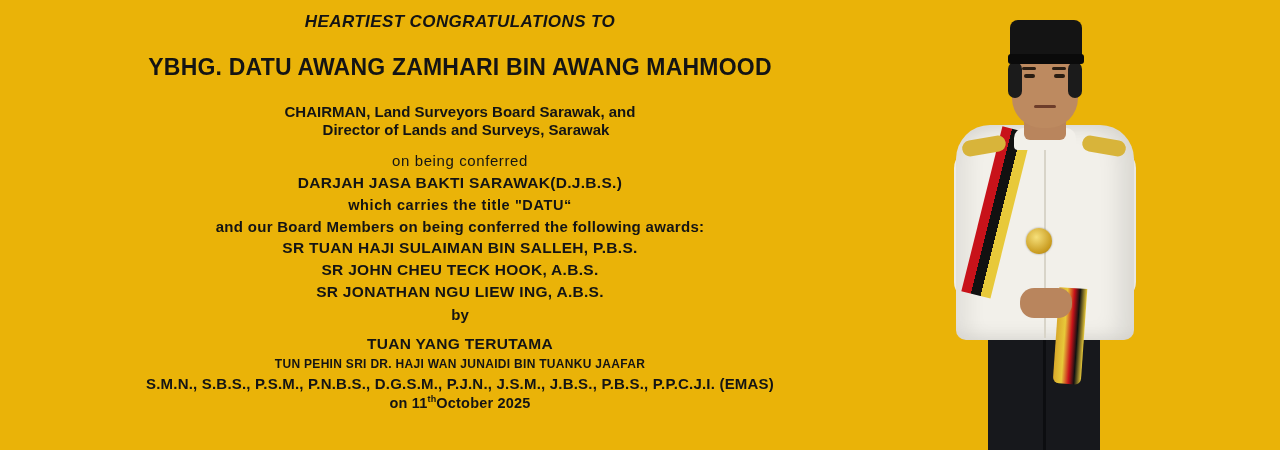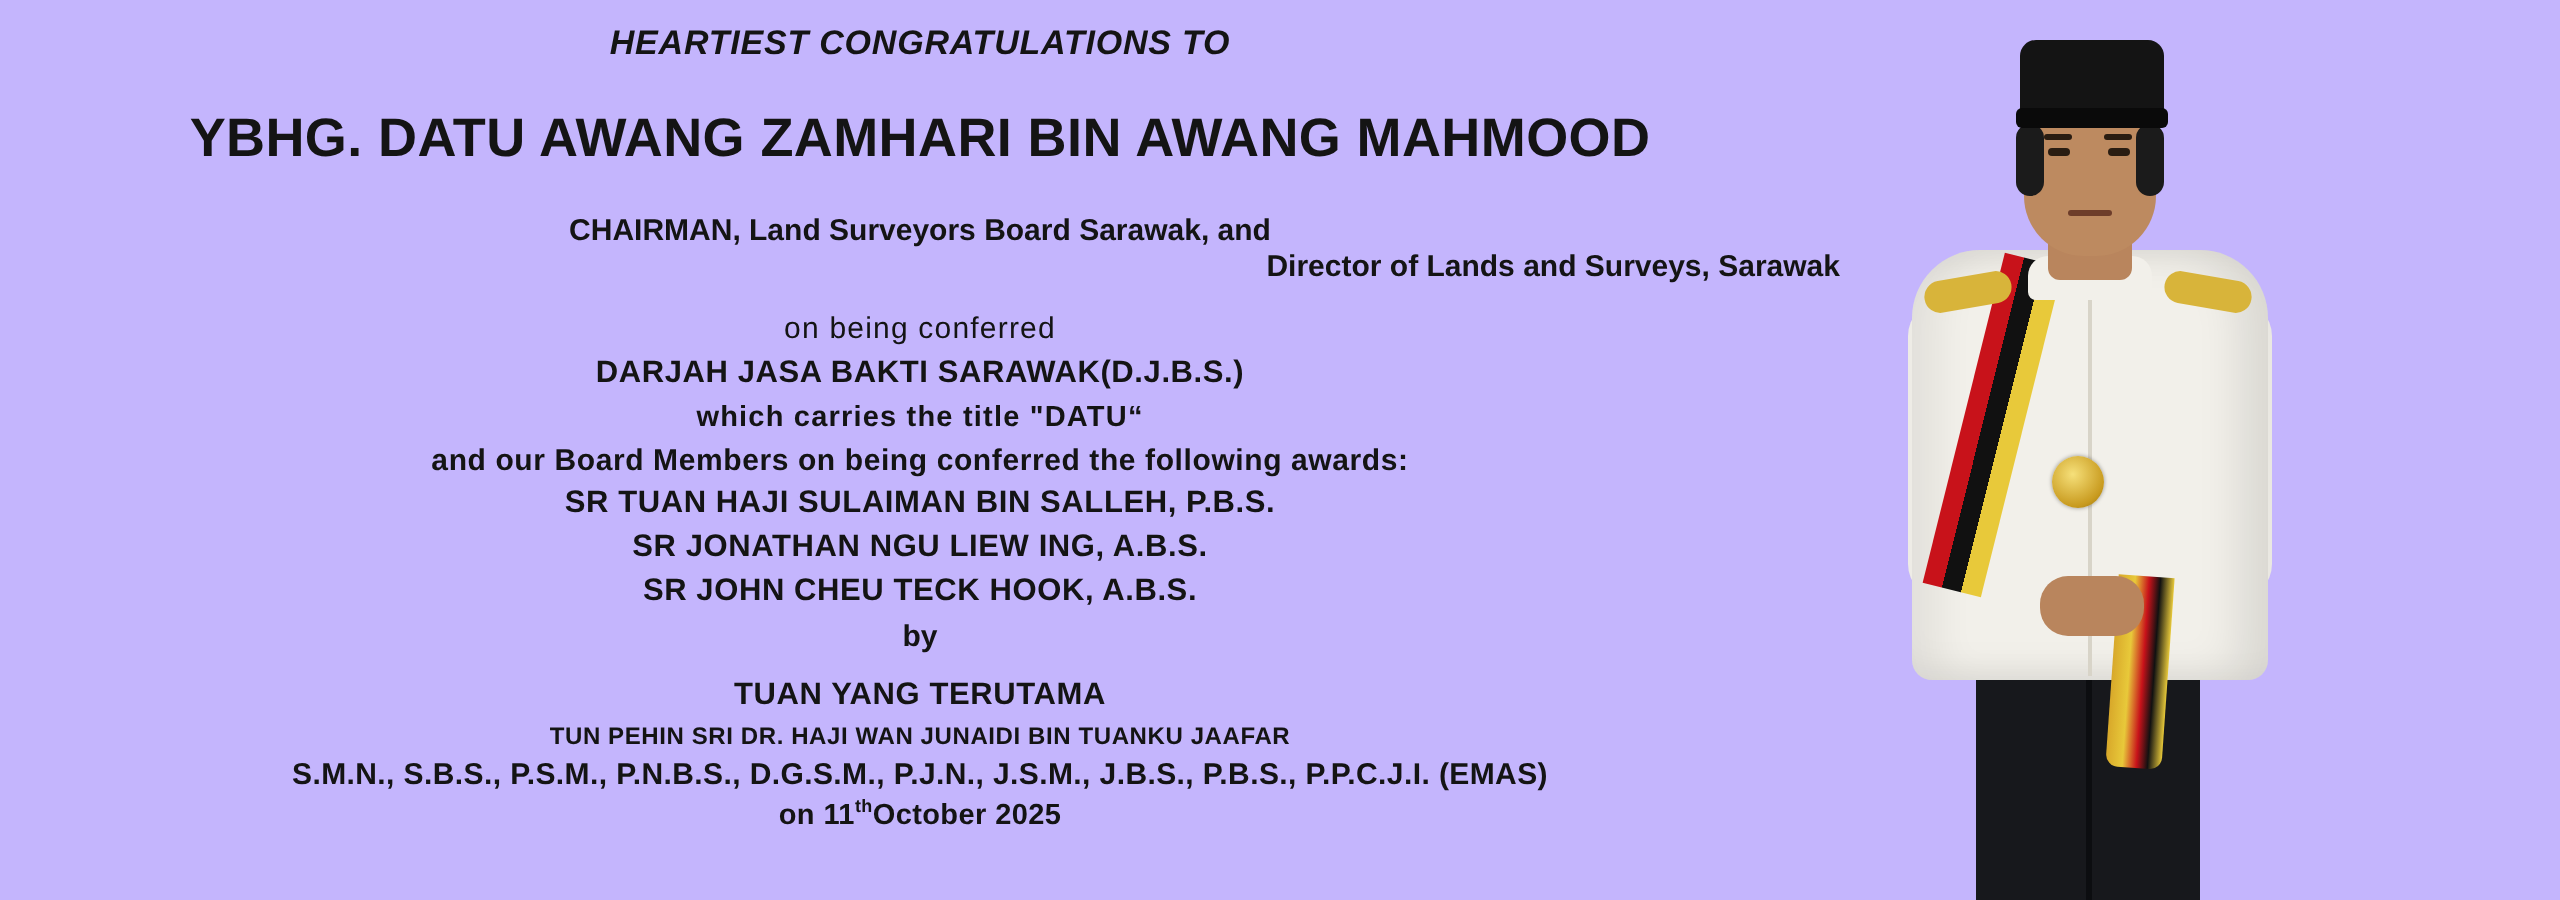--- a/index.html
+++ b/index.html
@@ -10,54 +10,53 @@
     overflow: hidden;
     background: #fbe38a;
     font-family: "Liberation Sans", sans-serif;
     color: #141414;
     position: relative;
   }
   #banner {
     position: relative;
     width: 1280px;
     height: 450px;
-    background: #c4b5fd;
+    background: #eab308;
   }
   #content {
     position: absolute;
     left: 0;
     top: 0;
     width: 920px;
     height: 450px;
     text-align: center;
     padding-top: 10px;
   }
   .line-congrats {
     font-style: italic;
     font-weight: bold;
     font-size: 17px;
     letter-spacing: 0.4px;
     margin: 2px 0 0 0;
   }
   .line-name {
     font-weight: bold;
-    font-size: 27px;
+    font-size: 23px;
     letter-spacing: 0.2px;
     margin: 22px 0 0 0;
   }
   .line-role1 {
     font-weight: bold;
     font-size: 15px;
     margin: 22px 0 0 0;
   }
   .line-role2 {
     font-weight: bold;
     font-size: 15px;
     margin: 1px 0 0 12px;
-    text-align: right;
   }
   .line-conferred {
     font-weight: normal;
     font-size: 15px;
     letter-spacing: 0.6px;
     margin: 14px 0 0 0;
   }
   .line-award {
     font-weight: bold;
     font-size: 15.5px;
@@ -351,22 +350,22 @@
 
     <div class="line-role1">CHAIRMAN, Land Surveyors Board Sarawak, and</div>
     <div class="line-role2">Director of Lands and Surveys, Sarawak</div>
 
     <div class="line-conferred">on being conferred</div>
     <div class="line-award">DARJAH JASA BAKTI SARAWAK(D.J.B.S.)</div>
     <div class="line-title-carry">which carries the title "DATU“</div>
 
     <div class="line-members-intro">and our Board Members on being conferred the following awards:</div>
     <div class="line-member">SR TUAN HAJI SULAIMAN BIN SALLEH, P.B.S.</div>
+    <div class="line-member">SR JOHN CHEU TECK HOOK, A.B.S.</div>
     <div class="line-member">SR JONATHAN NGU LIEW ING, A.B.S.</div>
-    <div class="line-member">SR JOHN CHEU TECK HOOK, A.B.S.</div>
 
     <div class="line-by">by</div>
     <div class="line-tyt">TUAN YANG TERUTAMA</div>
     <div class="line-govname">TUN PEHIN SRI DR. HAJI WAN JUNAIDI BIN TUANKU JAAFAR</div>
     <div class="line-honours">S.M.N., S.B.S., P.S.M., P.N.B.S., D.G.S.M., P.J.N., J.S.M., J.B.S., P.B.S., P.P.C.J.I. (EMAS)</div>
 
 
     <div class="line-date"><span>on 11</span><sup>th</sup><span>October 2025</span></div>
 
   </div>

